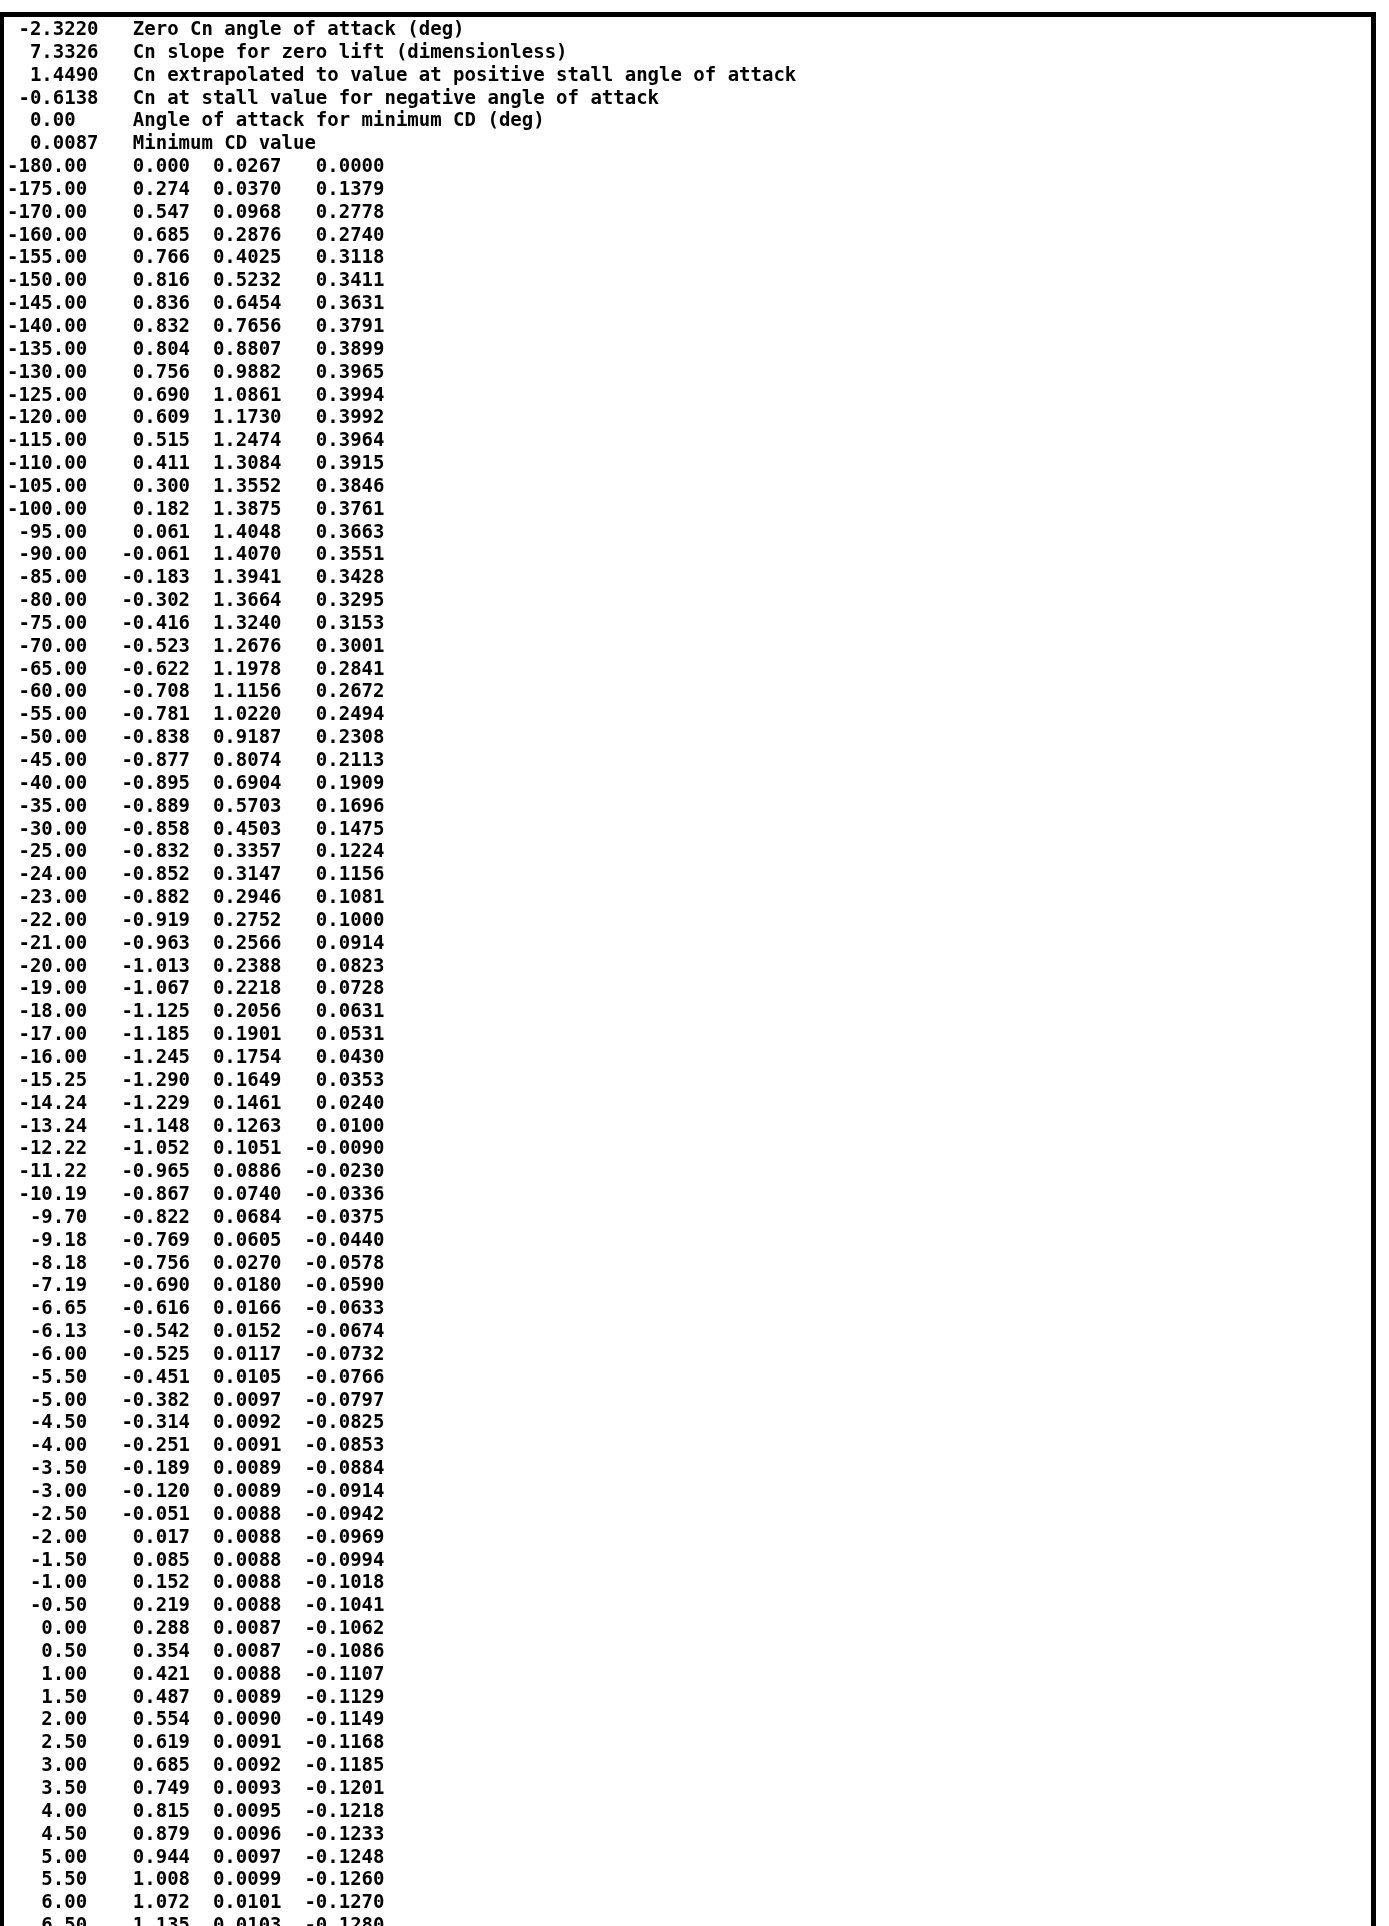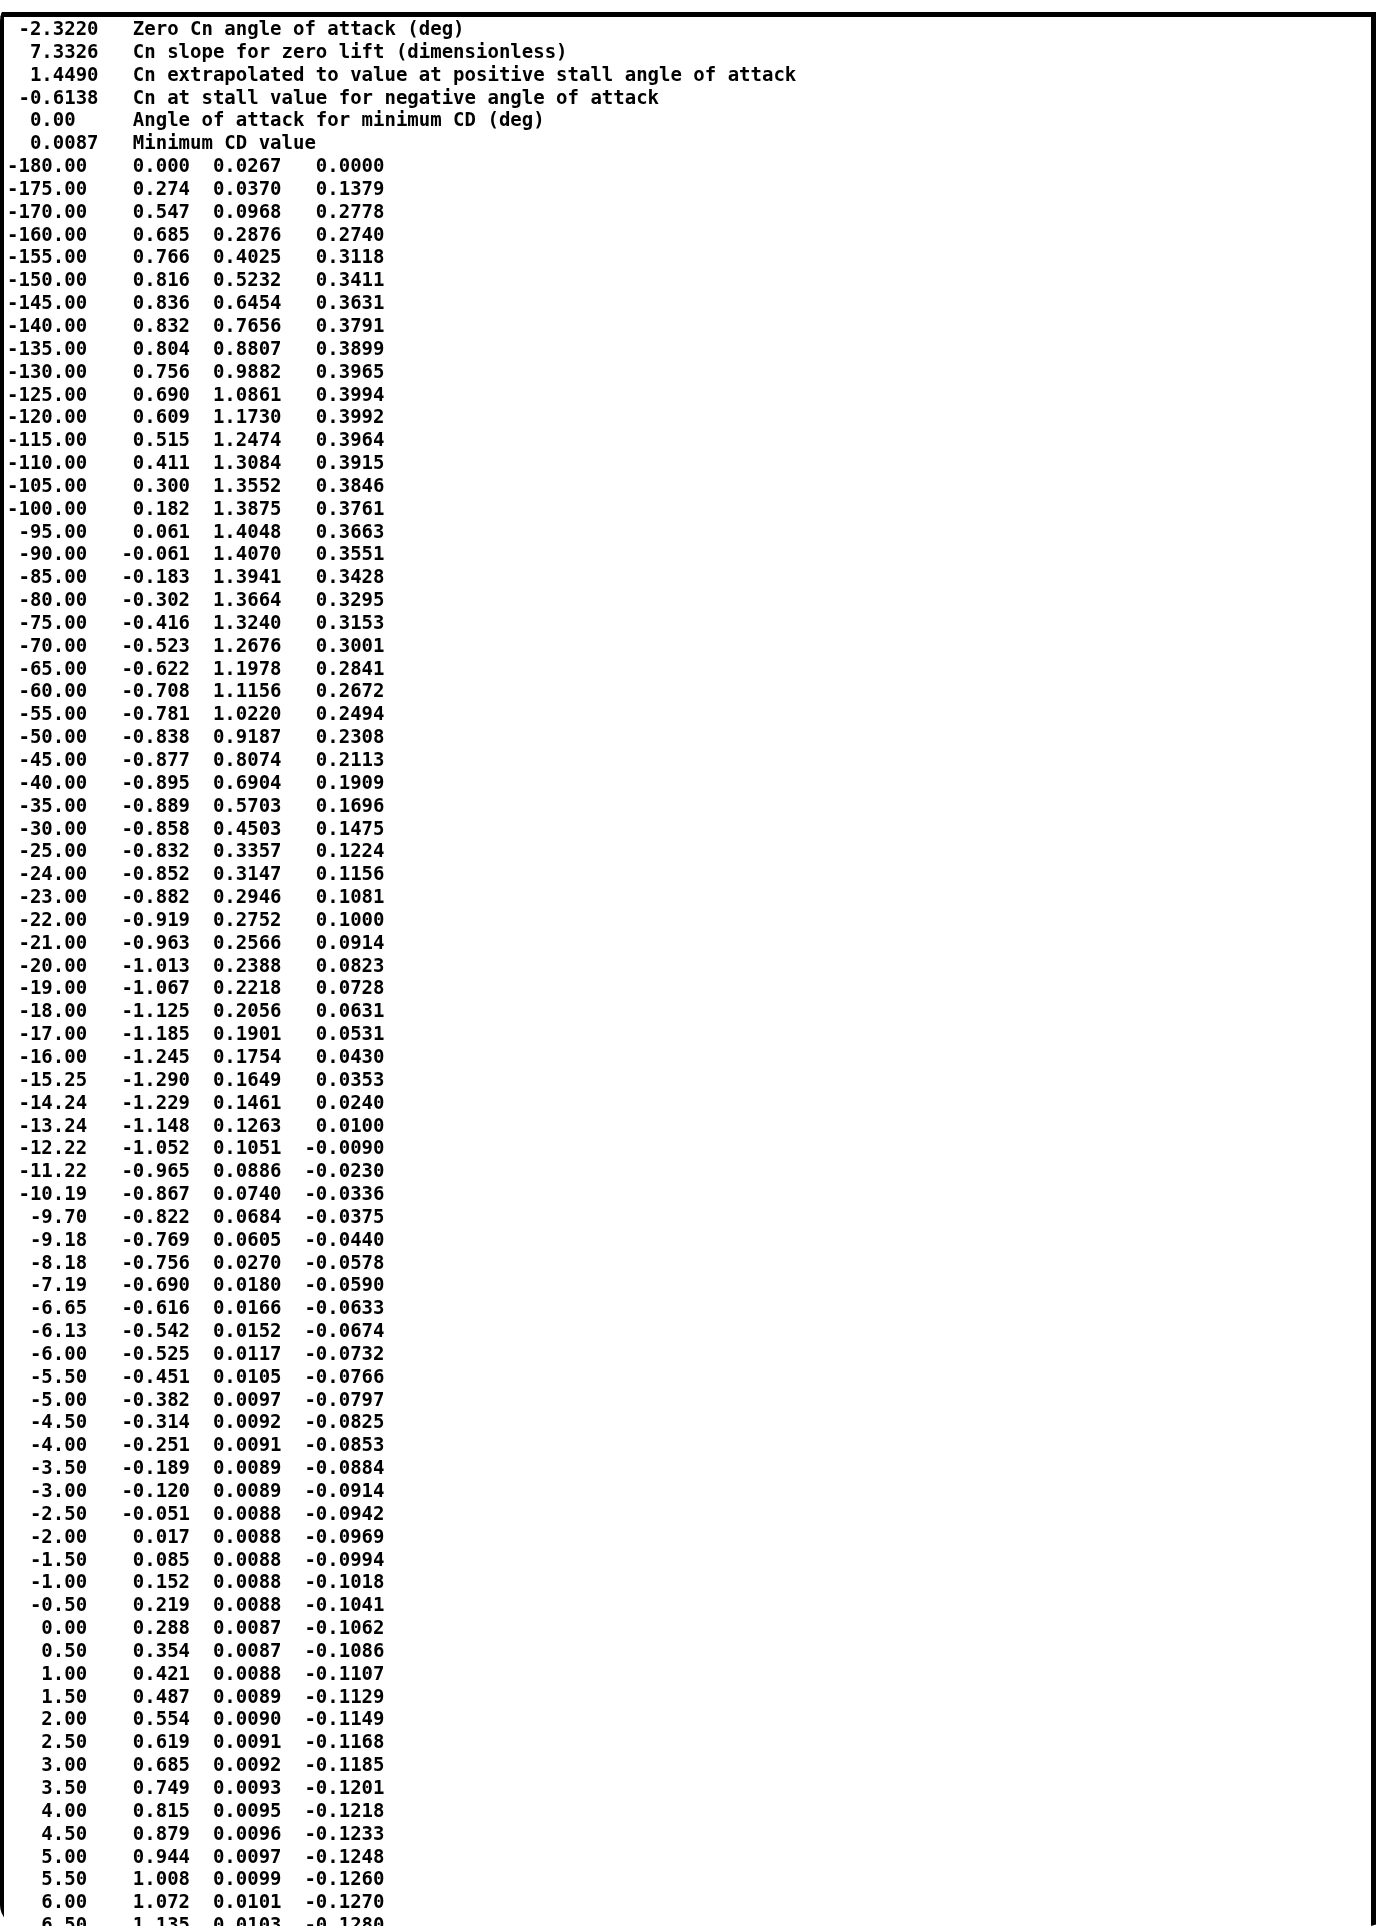--- a/index.html
+++ b/index.html
@@ -6,21 +6,20 @@
     margin: 0;
     padding: 0;
     background: #ffffff;
   }
   .page {
     position: relative;
     width: 1389px;
     height: 1926px;
     background: #ffffff;
     overflow: hidden;
-    border-radius: 21px;
   }
   .frame {
     position: absolute;
     top: 12px;
     left: 0;
     right: 13px;
     height: 1930px; 
     border-top: 5px solid #000000;
     border-left: 4px solid #000000;
     border-right: 5px solid #000000;

